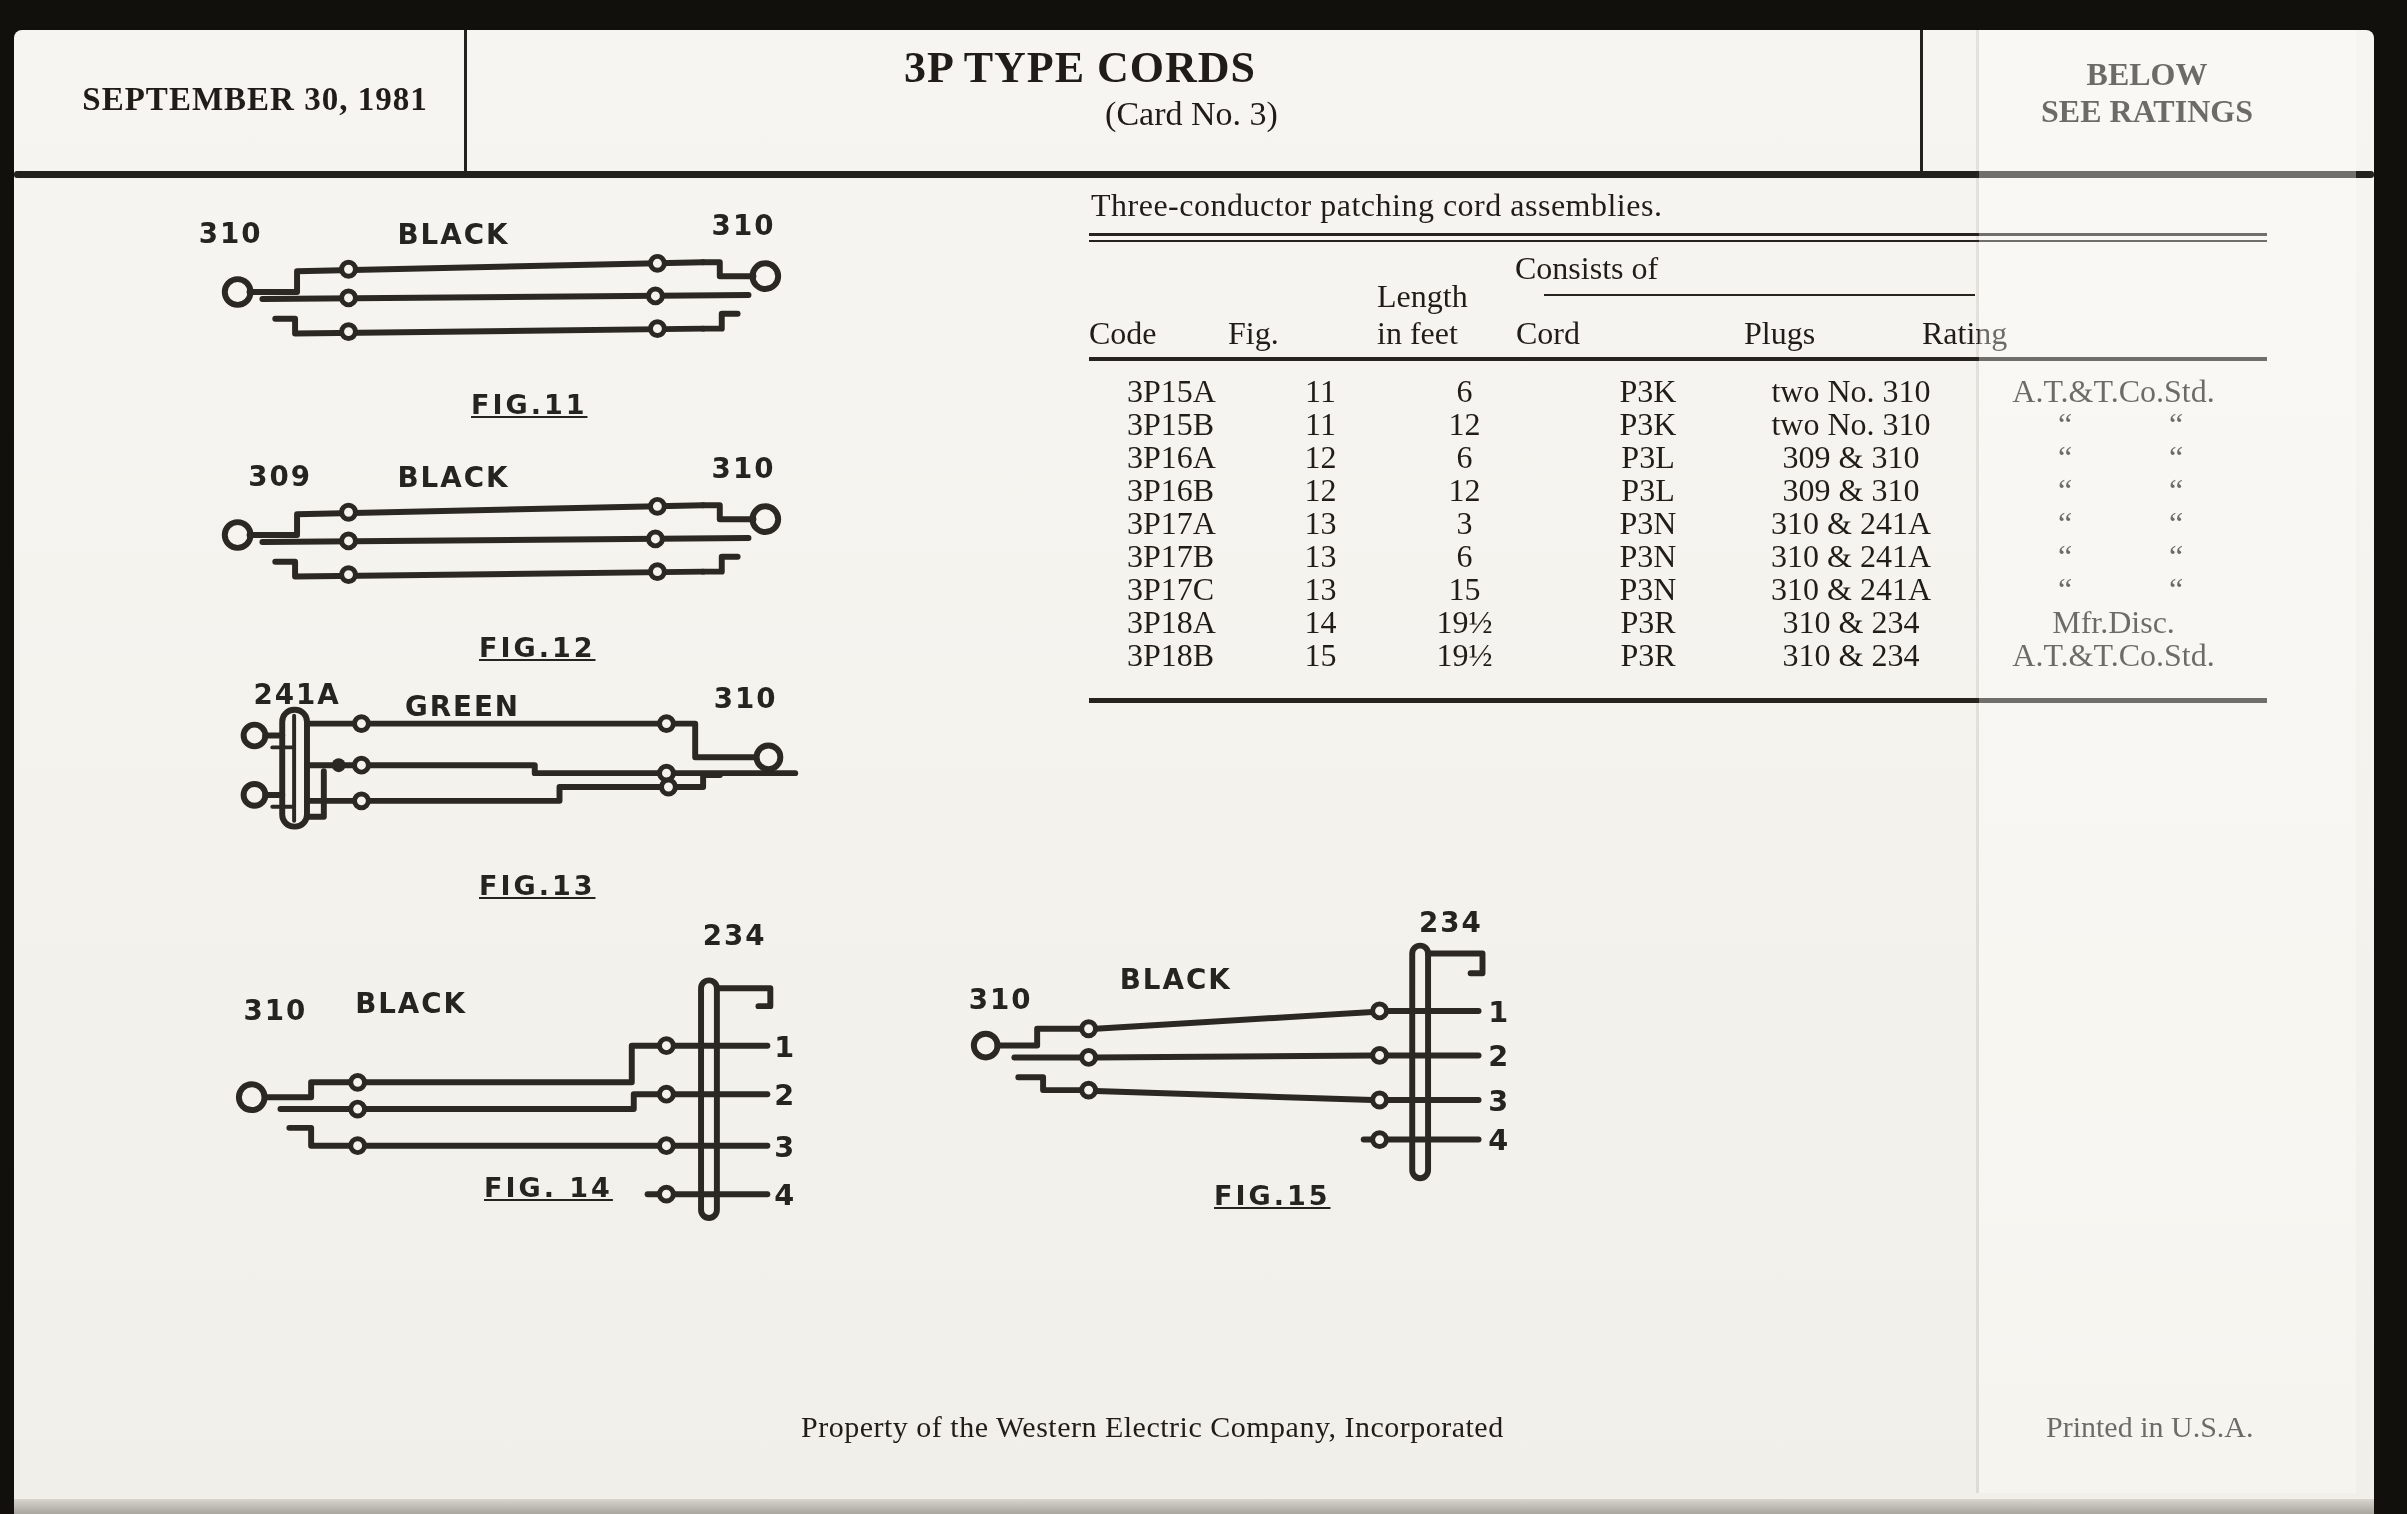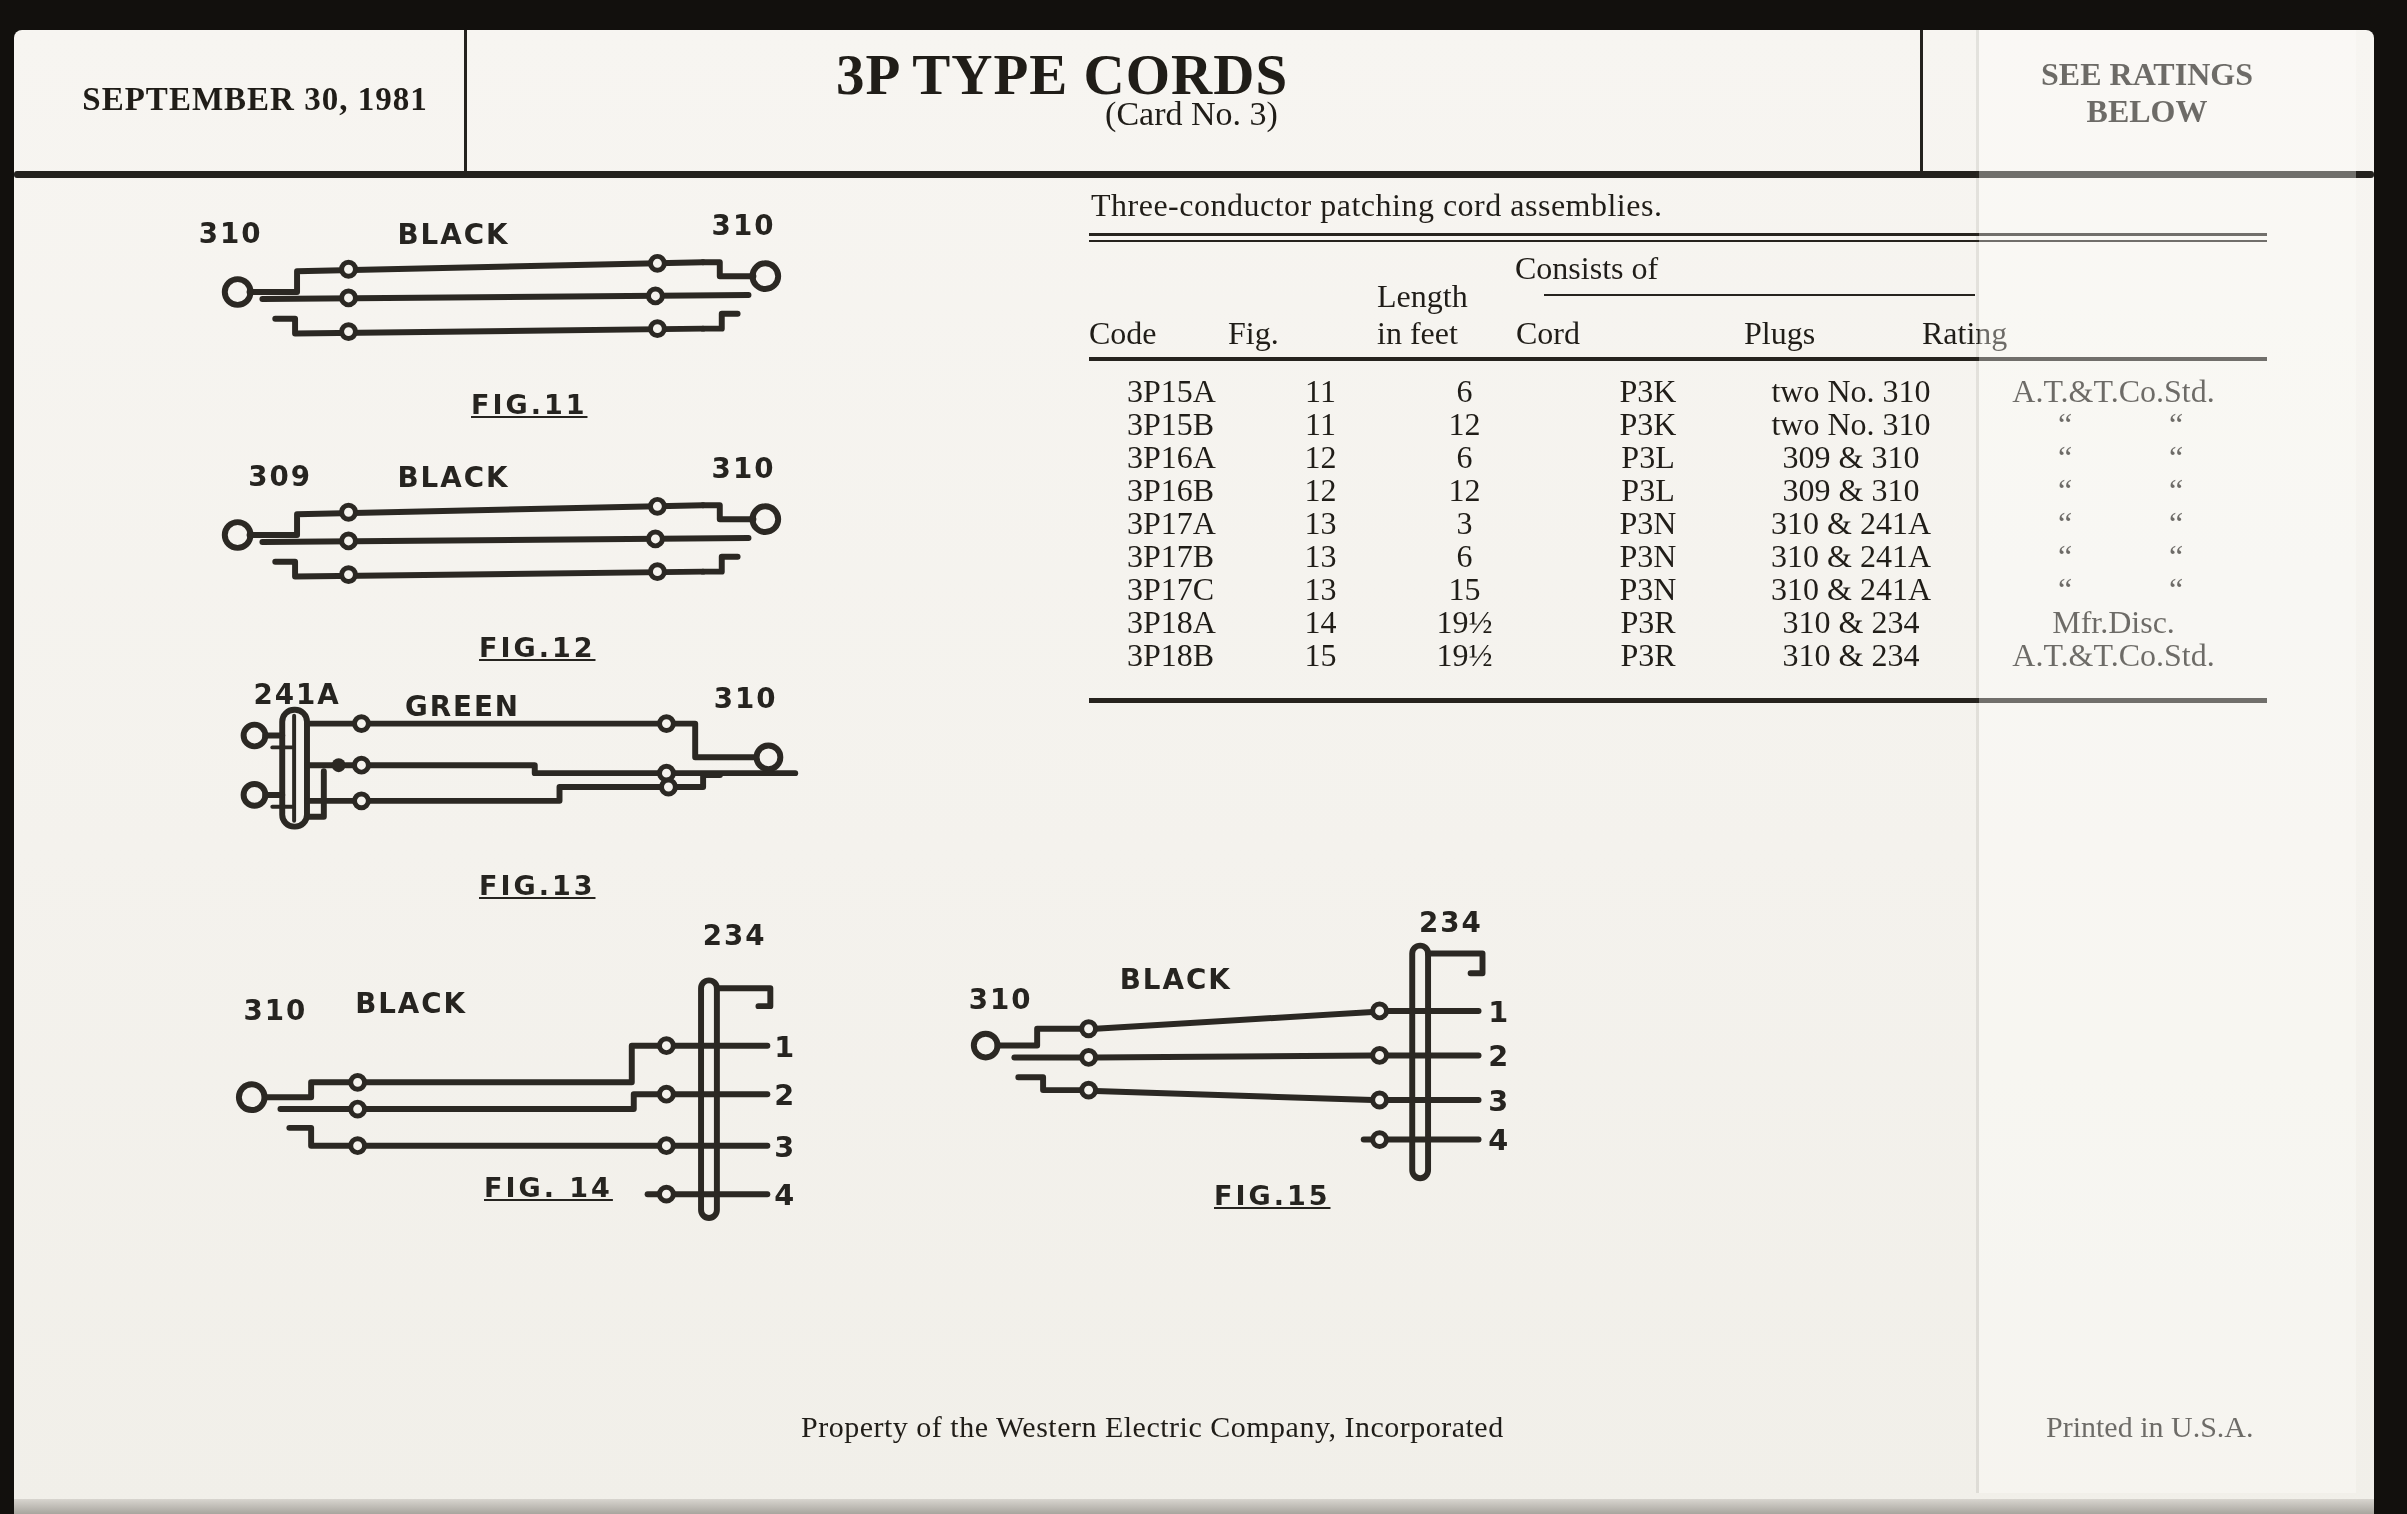--- a/index.html
+++ b/index.html
@@ -24,21 +24,21 @@
   }
   .bottom-band{
     position:absolute;left:0;bottom:0;width:100%;height:16px;
     background:linear-gradient(180deg,#d8d5cf 0%,#a5a29b 100%);
   }
   
   .vrule{position:absolute;top:0;width:3px;height:147px;background:#24221e;}
   .hrule-heavy{position:absolute;left:0;top:141px;width:100%;height:7px;background:#24221e;border-radius:3px;}
   .hdr-text{position:absolute;text-align:center;}
   .hdr-date{left:0;width:450px;top:51px;font-size:33px;font-weight:bold;letter-spacing:1px;padding-left:16px;}
-  .hdr-title{left:432px;width:1232px;top:12px;font-size:57px;font-weight:bold;letter-spacing:1px;}
+  .hdr-title{left:450px;width:1232px;top:12px;font-size:44px;font-weight:bold;letter-spacing:1px;}
   .hdr-sub{left:450px;width:1455px;top:65px;font-size:34px;}
   .hdr-see{left:1906px;width:454px;top:26px;font-size:32px;font-weight:bold;line-height:37px;}
   
   #tbl{position:absolute;left:1075px;top:129px;width:1192px;}
   .tbl-heading{position:absolute;left:2px;top:28px;font-size:32px;letter-spacing:0.5px;}
   .rule{position:absolute;background:#26231e;}
   .r-dbl-a{left:0;top:74px;width:1178px;height:3px;}
   .r-dbl-b{left:0;top:81px;width:1178px;height:2px;}
   .r-consists{left:455px;top:135px;width:431px;height:2px;}
   .r-headsep{left:0;top:198px;width:1178px;height:4px;}
@@ -82,22 +82,22 @@
 <div id="card">
 
   <div>
     <div class="vrule" style="left:450px"></div>
     <div class="vrule" style="left:1906px"></div>
     <div class="hrule-heavy"></div>
     <div class="hdr-text hdr-date">SEPTEMBER 30, 1981</div>
     <div class="hdr-text hdr-title">3P TYPE CORDS</div>
     <div class="hdr-text hdr-sub">(Card No. 3)</div>
     <div class="hdr-text hdr-see">
+      <div>BELOW</div>
       <div>SEE RATINGS</div>
-      <div>BELOW</div>
     </div>
   </div>
 
   <div id="tbl">
     <div class="tbl-heading">Three-conductor patching cord assemblies.</div>
     <div class="rule r-dbl-a"></div>
     <div class="rule r-dbl-b"></div>
     <div class="consists">Consists of</div>
     <div class="rule r-consists"></div>
     <div class="hdr-grid">

